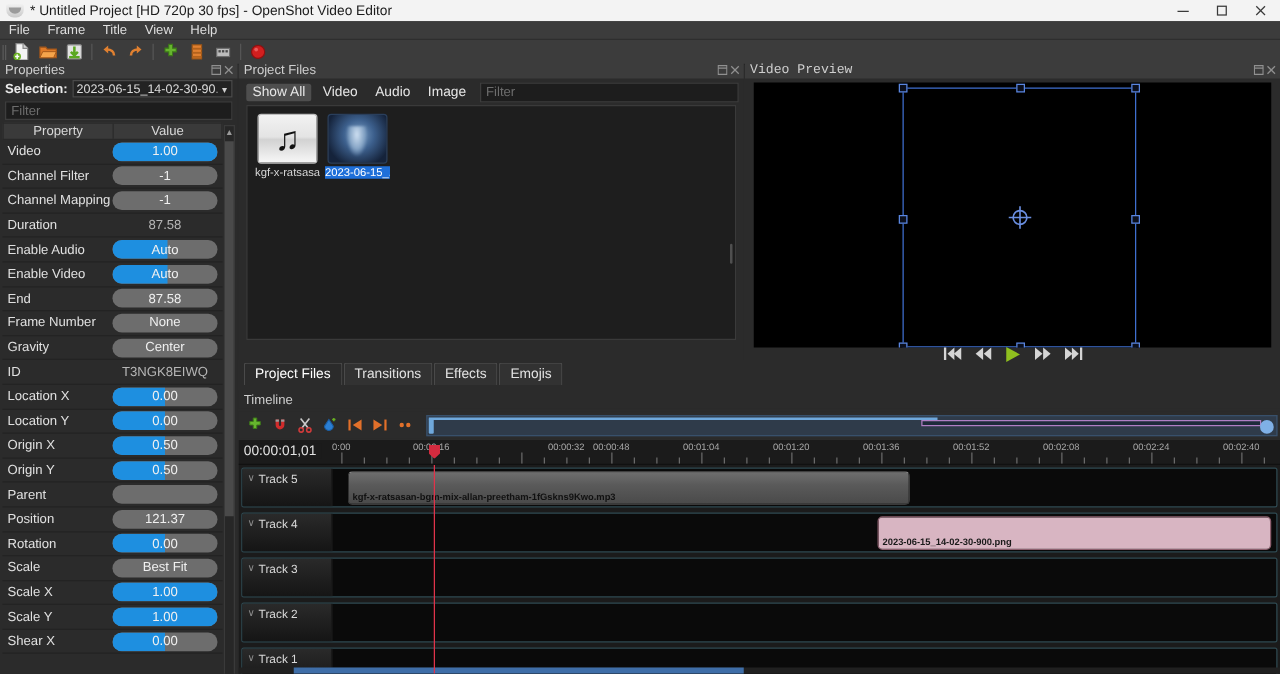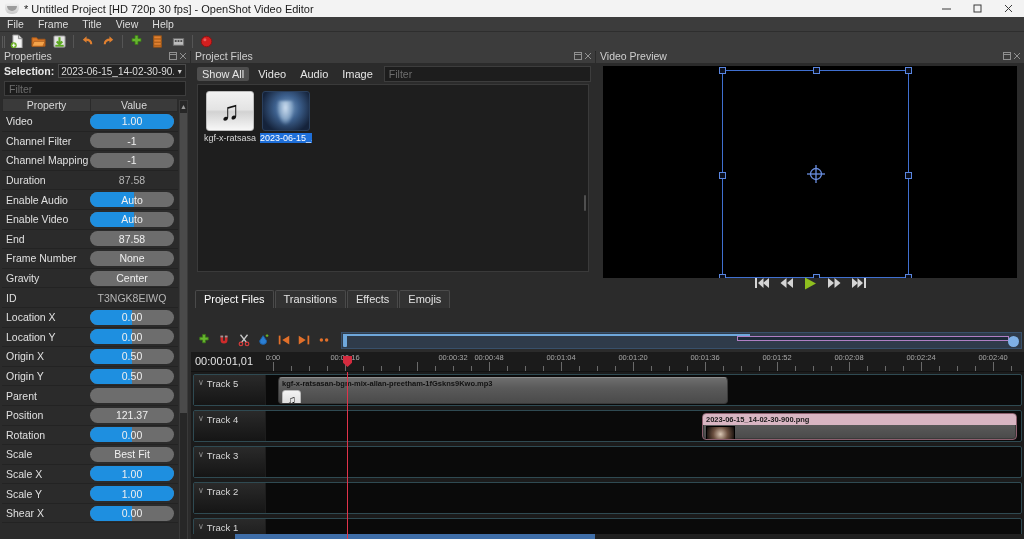--- a/index.html
+++ b/index.html
@@ -293,21 +293,21 @@
   .track-chevron { color: #8d8d8d; font-size: 8px; line-height: 10px; }
   .track-label { font-size: 9.5px; color: #d8d8d8; }
   .clip {
     position: absolute; top: 2px; border-radius: 4px; overflow: hidden;
     background: linear-gradient(#6e6e6e 0%, #5a5a5a 40%, #4a4a4a 100%);
     border: 1px solid #3a3a3a;
   }
   .clip.audio { border-top: 1px solid #8c8c8c; }
   .clip.image { border: 1px solid #8d5f6e; box-shadow: inset 0 0 0 1px #3a3a3a; }
   .clip-title {
-    font-size: 7.5px; color: #111; font-weight: bold; padding: 1px 3px;
+    font-size: 7.5px; color: #111; font-weight: bold; padding: 15px 3px;
     white-space: nowrap; overflow: hidden; display: flex; align-items: center; gap: 3px;
   }
   .clip.image .clip-title { background: #d8b5c2; color: #1a1a1a; }
   .clip-icon {
     width: 19px; height: 19px; margin: 1px 0 0 3px; border-radius: 3px;
     background: linear-gradient(#f3f3f3,#d6d6d6); border: 1px solid #b9b9b9;
     display: flex; align-items: center; justify-content: center;
     color: #111; font-size: 12px;
   }
   .clip-thumb {
@@ -667,21 +667,21 @@
     </div>
   </div>
 
   <div class="bottom-tabs">
     <div class="btab active">Project Files</div>
     <div class="btab">Transitions</div>
     <div class="btab">Effects</div>
     <div class="btab">Emojis</div>
   </div>
 
-  <div class="panel-header" style="left:596px;top:48px;width:428px;">
+  <div class="panel-header" style="left:596px;top:48px;width:428px;font-family:Liberation Mono, monospace;">
     <div class="ph-title">Video Preview</div>
     <div class="ph-icons">
       <div class="ph-ico">
         <svg width="8" height="8" viewBox="0 0 8 8">
             <rect x="0.5" y="0.5" width="7" height="7" fill="none" stroke="#bdbdbd"></rect>
             <line x1="0.5" y1="2.5" x2="7.5" y2="2.5" stroke="#bdbdbd"></line>
           </svg>
       </div>
       <div class="ph-ico">
         <svg width="8" height="8" viewBox="0 0 8 8">
@@ -741,20 +741,23 @@
       <div class="pv-btn">
         <svg width="15" height="12" viewBox="0 0 15 12">
             <path d="M1 1l6 5-6 5z" fill="#d4d4d4"></path>
             <path d="M6.5 1l5.5 5-5.5 5z" fill="#d4d4d4"></path>
             <rect x="13" y="1" width="2" height="10" fill="#d4d4d4"></rect>
           </svg>
       </div>
     </div>
   </div>
 
+  <div class="tl-header">
+    <span>Timeline</span>
+  </div>
 
   <div class="tl-toolbar">
     <div class="tlb">
       <svg width="14" height="14" viewBox="0 0 16 16">
           <path d="M6.4 1.6h3.2v3.2h3.2v3.2H9.6v3.2H6.4V8H3.2V4.8h3.2z" fill="#66b52e" stroke="#3d7a18" stroke-width="0.9"></path>
         </svg>
     </div>
     <div class="tlb">
       <svg width="14" height="14" viewBox="0 0 16 16">
         <path d="M4 3v5a4 4 0 008 0V3h-3v5a1 1 0 01-2 0V3z" fill="#cf2b2b"></path>

